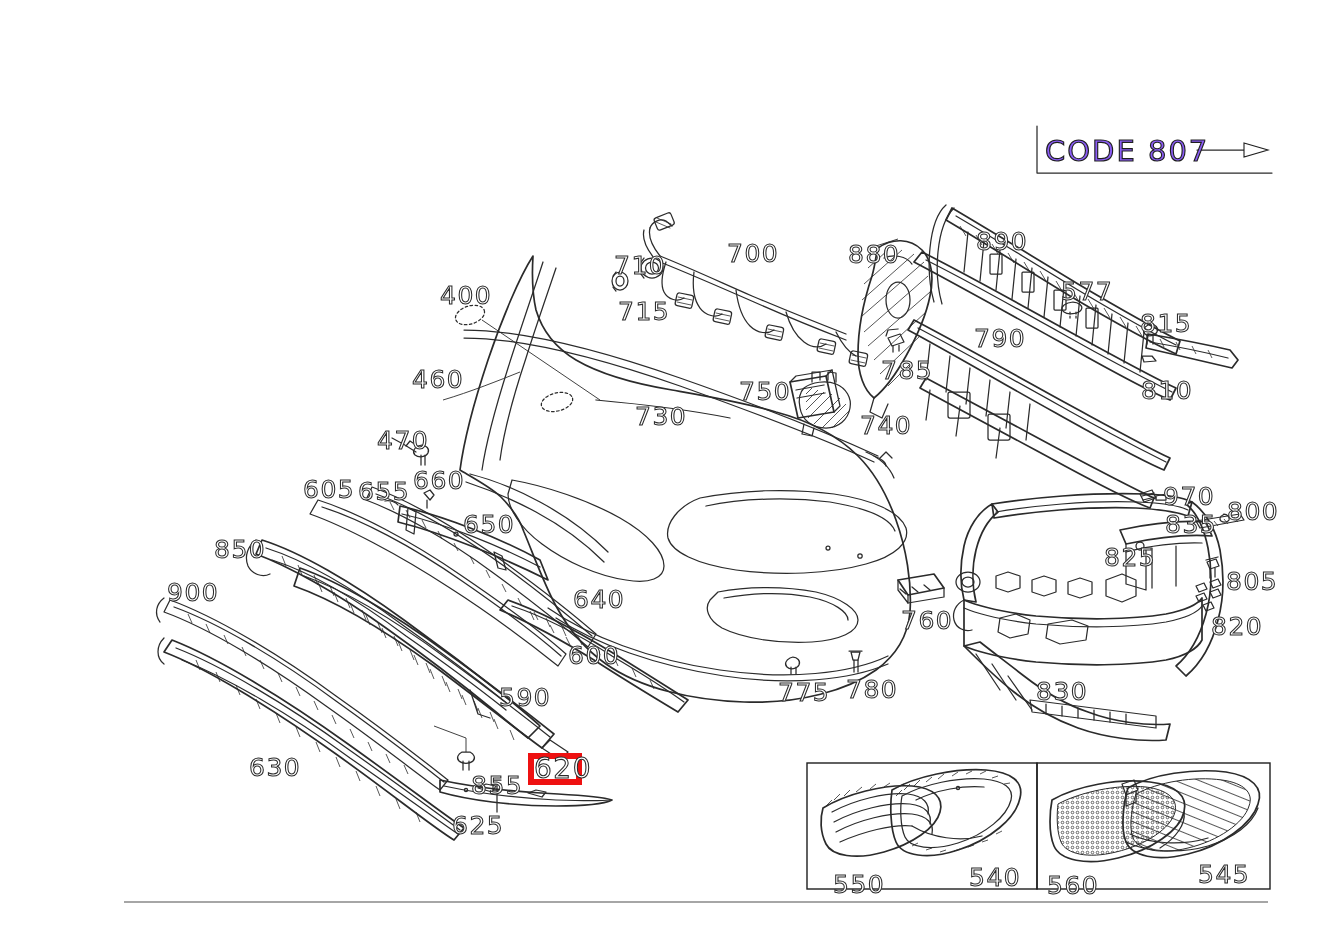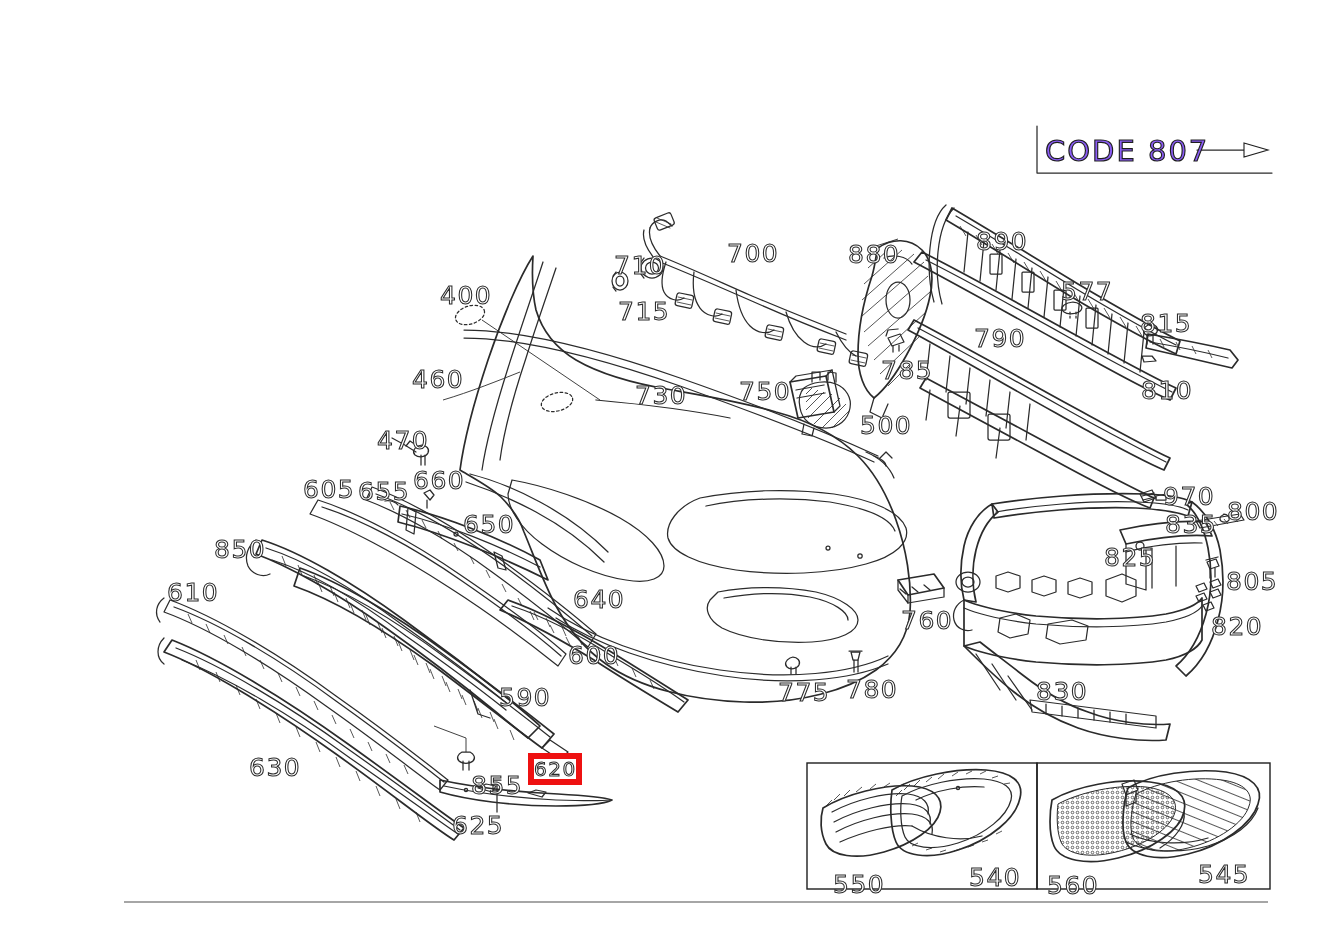--- a/index.html
+++ b/index.html
@@ -34,21 +34,21 @@
   }
   .hl{
     position:absolute;
     background:#ffffff;
     border:6px solid #ee1111;
     box-sizing:border-box;
   }
   .hl .lbl{position:static;display:block;}
   #hl620{left:528px;top:753px;width:54px;height:32px;}
   #hl620 .lbl{
-    font-size:20px;line-height:20px;padding-top:0px;text-align:center;
+    font-size:28px;line-height:20px;padding-top:0px;text-align:center;
   }
 </style>
 </head>
 <body>
 
 <div id="page">
 
   <svg id="svgroot" viewBox="0 0 1326 937">
     <defs>
       <style>
@@ -584,34 +584,34 @@
   </svg>
 
   <div class="lbl" style="left:440px;top:283px">400</div>
   <div class="lbl" style="left:412px;top:367px">460</div>
   <div class="lbl" style="left:377px;top:428px">470</div>
   <div class="lbl" style="left:303px;top:477px">605</div>
   <div class="lbl" style="left:358px;top:479px">655</div>
   <div class="lbl" style="left:413px;top:468px">660</div>
   <div class="lbl" style="left:463px;top:512px">650</div>
   <div class="lbl" style="left:214px;top:537px">850</div>
-  <div class="lbl" style="left:167px;top:580px">610</div>
+  <div class="lbl" style="left:167px;top:580px">900</div>
   <div class="lbl" style="left:573px;top:587px">640</div>
   <div class="lbl" style="left:568px;top:643px">600</div>
   <div class="lbl" style="left:499px;top:685px">590</div>
   <div class="lbl" style="left:249px;top:755px">630</div>
   <div class="lbl" style="left:471px;top:773px">855</div>
   <div class="lbl" style="left:452px;top:813px">625</div>
 
   <div class="lbl" style="left:614px;top:253px">710</div>
   <div class="lbl" style="left:727px;top:241px">700</div>
   <div class="lbl" style="left:618px;top:299px">715</div>
-  <div class="lbl" style="left:635px;top:383px">730</div>
+  <div class="lbl" style="left:635px;top:404px">730</div>
   <div class="lbl" style="left:739px;top:379px">750</div>
-  <div class="lbl" style="left:860px;top:413px">500</div>
+  <div class="lbl" style="left:860px;top:413px">740</div>
   <div class="lbl" style="left:881px;top:358px">785</div>
   <div class="lbl" style="left:778px;top:680px">775</div>
   <div class="lbl" style="left:846px;top:677px">780</div>
   <div class="lbl" style="left:901px;top:608px">760</div>
 
   <div class="lbl" style="left:848px;top:242px">880</div>
   <div class="lbl" style="left:976px;top:229px">890</div>
   <div class="lbl" style="left:1061px;top:279px">577</div>
   <div class="lbl" style="left:1140px;top:311px">815</div>
   <div class="lbl" style="left:1141px;top:378px">810</div>

